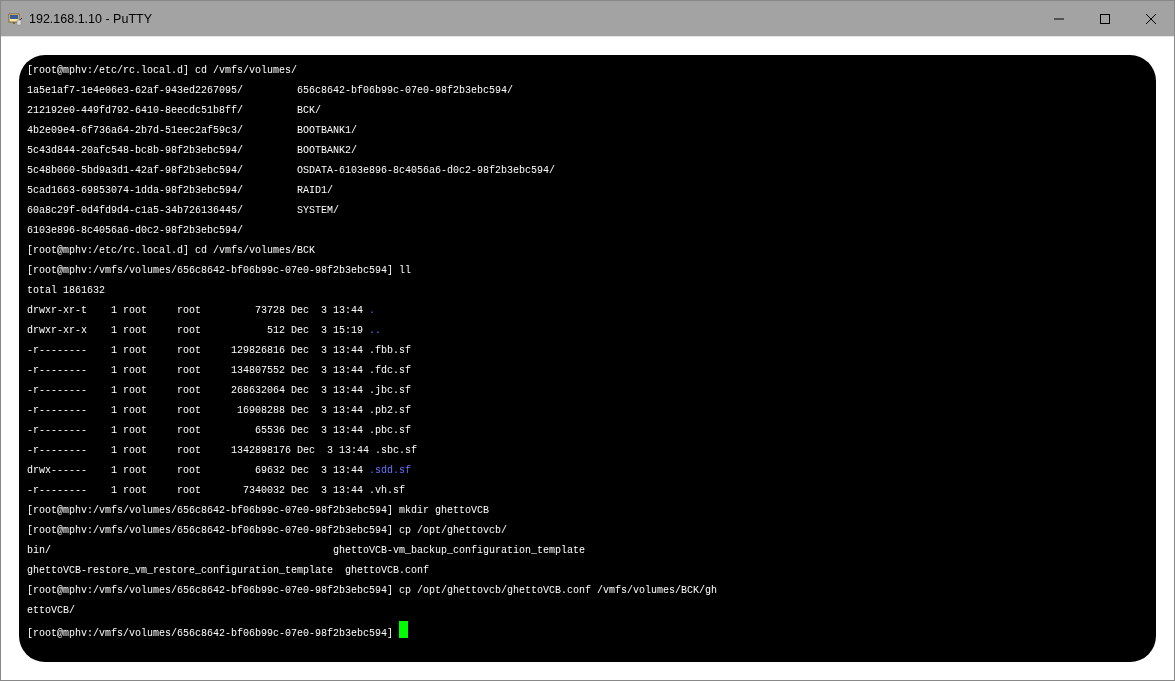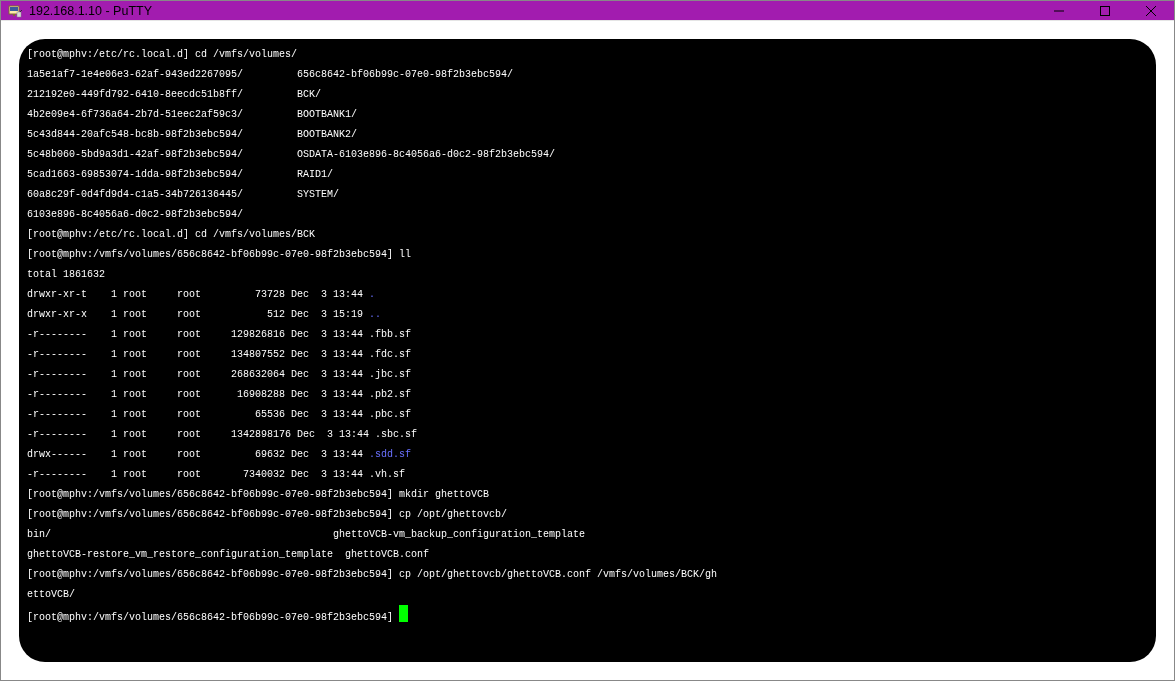--- a/index.html
+++ b/index.html
@@ -12,22 +12,22 @@
     }
     .window {
       width: 1175px;
       height: 681px;
       background: #fff;
       border: 1px solid #888;
       display: flex;
       flex-direction: column;
     }
     .titlebar {
-      height: 20px;
-      background: #a21caf;
+      height: 36px;
+      background: #a3a3a3;
       display: flex;
       align-items: center;
       padding: 0 0 0 6px;
       border-bottom: 1px solid #e5e5e5;
     }
     .titlebar .app-icon {
       width: 16px;
       height: 16px;
       margin-right: 6px;
       display: flex;

